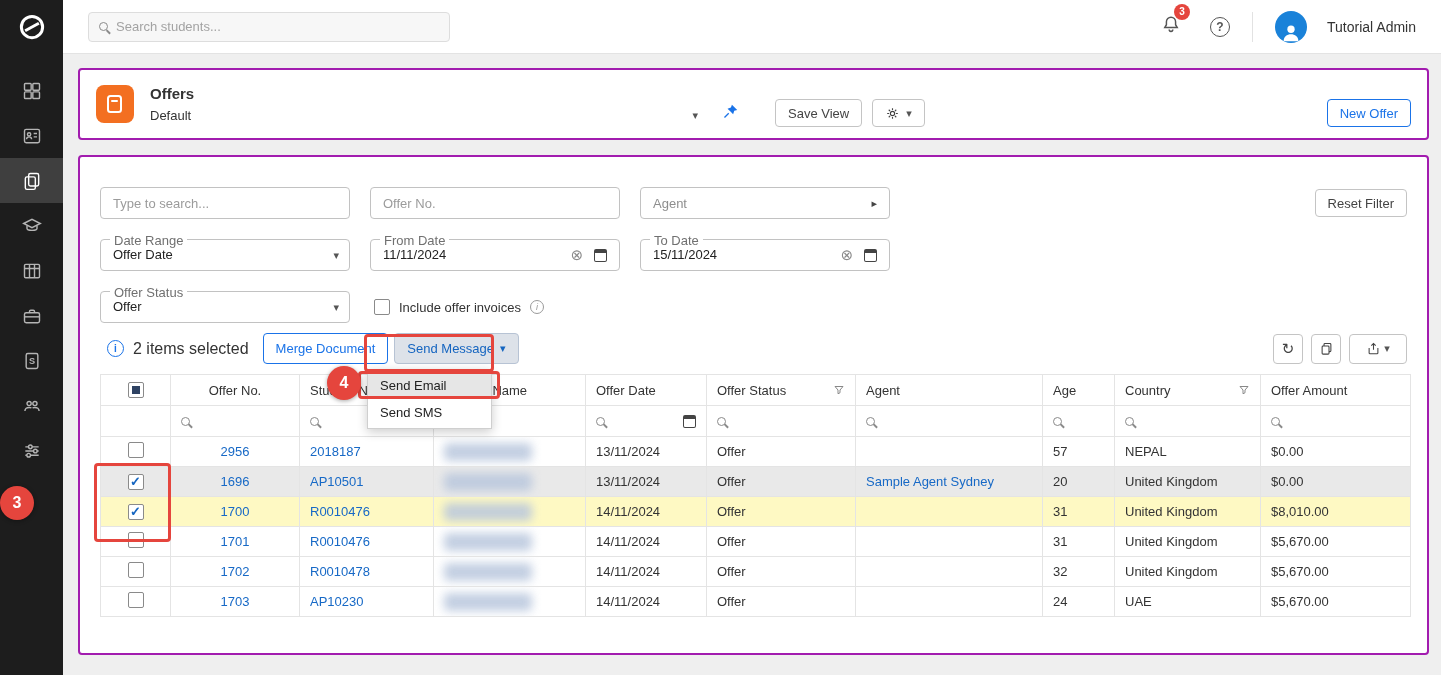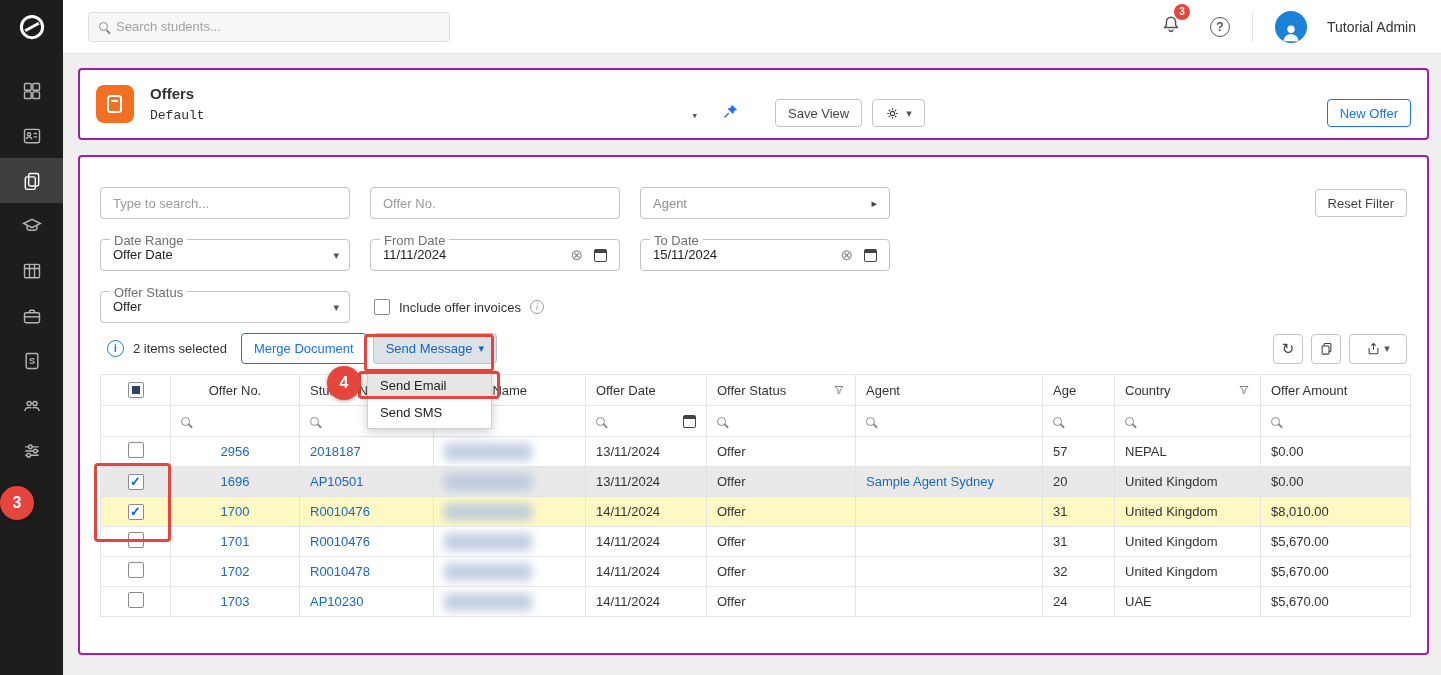--- a/index.html
+++ b/index.html
@@ -33,21 +33,21 @@
   .avatar { width:32px; height:32px; background:#1a82d9; border-radius:50%; display:flex; align-items:flex-end; justify-content:center; overflow:hidden; }
   .uname { font-size:14px; color:#333; }
 
   
   .content { flex:1; padding:14px 12px 0 15px; background:#efefef; min-height:0; }
   .card { background:#fff; border:2px solid #a21caf; border-radius:4px; }
   .header-card { height:72px; display:flex; align-items:center; padding:0 16px; margin-bottom:15px; }
   .app-ic { width:38px; height:38px; background:#f36f21; border-radius:8px; display:flex; align-items:center; justify-content:center; flex:none; }
   .title-col { margin-left:16px; }
   .pg-title { font-size:15px; font-weight:bold; color:#333; }
-  .view-select { width:548px; display:flex; justify-content:space-between; align-items:center; font-size:13px; color:#333; margin-top:6px; cursor:pointer;font-family:Liberation Mono, monospace; }
+  .view-select { width:548px; display:flex; justify-content:space-between; align-items:center; font-size:13px; color:#333; margin-top:6px; cursor:pointer; }
   .caret { font-size:11px; color:#555; }
   .hdr-actions { display:flex; align-items:center; gap:10px; margin-left:24px; position:relative; top:9px; }
   .btn { height:28px; background:#fff; border:1px solid #c4c4c4; border-radius:4px; font-size:13px; color:#444; padding:0 12px; cursor:pointer; font-family:"Liberation Sans",sans-serif; display:inline-flex; align-items:center; gap:6px; }
   .btn-blue { border-color:#1a73e8; color:#1a73e8; }
   .new-offer { margin-left:auto; position:relative; top:9px; }
   .pin-wrap { cursor:pointer; margin-right:26px; }
 
   
   .filter-card { padding:30px 20px 36px 20px; }
   .f-row { display:flex; align-items:center; margin-bottom:20px; }
@@ -69,21 +69,21 @@
   .cb.indet::after { content:""; width:8px; height:8px; background:#2e4262; }
   .cb-group { display:flex; align-items:center; margin-left:24px; gap:9px; cursor:pointer; }
   .cb-label { font-size:13px; color:#333; }
   .info-gray { width:14px; height:14px; border:1.3px solid #9a9a9a; border-radius:50%; color:#9a9a9a; font-size:9px; display:inline-flex; align-items:center; justify-content:center; }
   .info-gray::after { content:"i"; font-style:italic; }
 
   
   .toolbar { display:flex; align-items:center; margin:-5px 0 10px 0; }
   .info-blue { width:17px; height:17px; border:1.5px solid #1a73e8; border-radius:50%; color:#1a73e8; font-size:10px; font-weight:bold; display:inline-flex; align-items:center; justify-content:center; margin-left:7px; }
   .info-blue::after { content:"i"; }
-  .sel-text { font-size:13px; color:#333; margin:0 14px 0 9px; }
+  .sel-text { font-size:16px; color:#333; margin:0 14px 0 9px; }
   .toolbar .btn { height:31px; }
   .send-btn { margin-left:6px; background:#dde2e9; border-color:#b7c3d4; color:#1565c0; }
   .icon-btn { width:30px; height:30px; border:1px solid #c4c4c4; border-radius:4px; background:#fff; color:#444; font-size:15px; display:inline-flex; align-items:center; justify-content:center; cursor:pointer; margin-left:8px; gap:3px; }
   .icon-btn.wide { width:58px; }
 
   
   table { border-collapse:collapse; table-layout:fixed; width:1310px; font-size:13px; color:#333; }
   th, td { border:1px solid #e4e4e4; height:30px; padding:0 10px; text-align:left; font-weight:normal; overflow:hidden; white-space:nowrap; }
   thead th { color:#333; height:31px; }
   .th-inner { display:flex; align-items:center; justify-content:space-between; }

